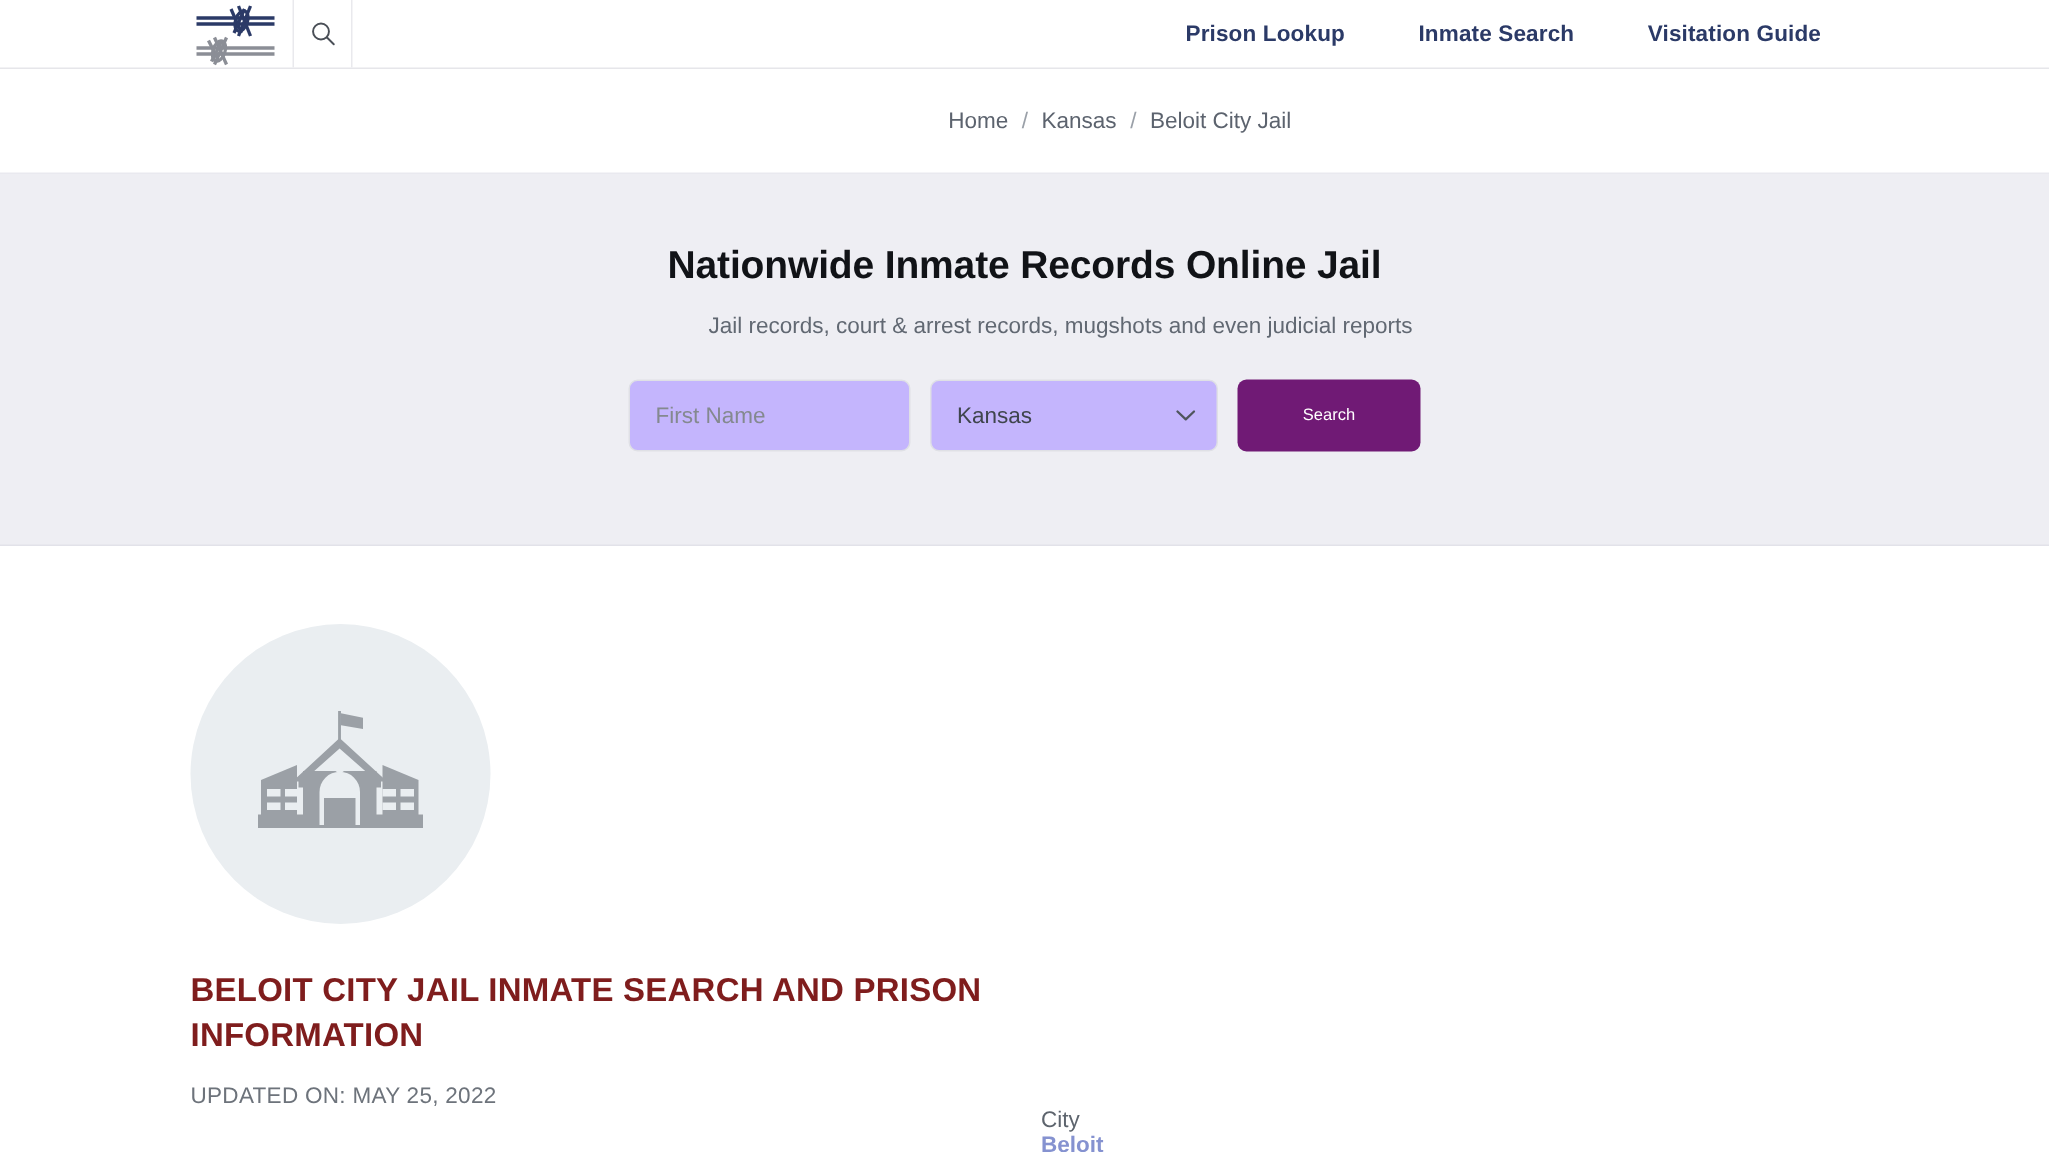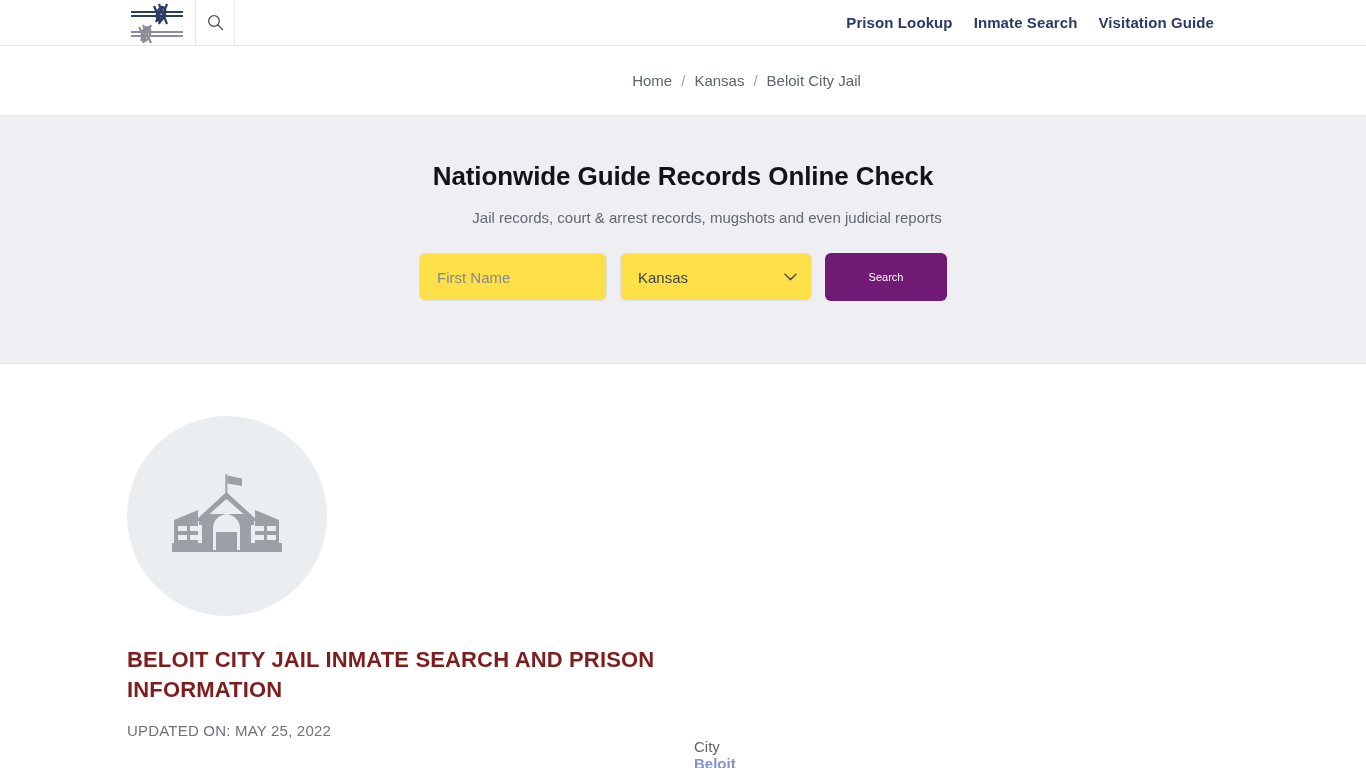--- a/index.html
+++ b/index.html
@@ -40,21 +40,21 @@
     align-items: center;
     justify-content: center;
   }
   .search-cell svg { display:block; }
   .nav {
     flex: 1;
     display: flex;
     align-items: center;
     justify-content: flex-end;
     padding-right: 152px;
-    gap: 21px;
+    gap: 49px;
   }
   .nav-link {
     color: #2b3a67;
     font-size: 15px;
     font-weight: bold;
     text-decoration: none;
     letter-spacing: 0.1px;
     white-space: nowrap;
   }
 
@@ -106,21 +106,21 @@
     margin-top: 27px;
     display: flex;
     justify-content: center;
     align-items: center;
     gap: 13px;
   }
   .fld {
     height: 48px;
     border: 1px solid #dfe0e5;
     border-radius: 6px;
-    background: #fde047;
+    background: #c4b5fd;
     font-size: 15px;
     color: #3f454d;
     padding: 0 17px;
     font-family: "Liberation Sans", sans-serif;
     outline: none;
   }
   .fld::placeholder { color: #84898f; }
   #first-name, #last-name { width: 188px; }
   .select-wrap { position: relative; }
   select.fld {
@@ -242,21 +242,21 @@
 
 <div class="breadcrumb-bar">
   <a href="#" class="crumb">Home</a>
   <span class="crumb-sep">/</span>
   <a href="#" class="crumb">Kansas</a>
   <span class="crumb-sep">/</span>
   <span class="crumb current">Beloit City Jail</span>
 </div>
 
 <section class="hero">
-  <h1 class="hero-title">Nationwide Guide Records Online Check</h1>
+  <h1 class="hero-title">Nationwide Inmate Records Online Jail</h1>
   <p class="hero-sub">Jail records, court &amp; arrest records, mugshots and even judicial reports</p>
 
   <div class="hero-form">
     <input id="first-name" class="fld" type="text" placeholder="First Name" style="">
 
 
     <span class="select-wrap">
       <select class="fld"><option value="Kansas">Kansas</option></select>
       <svg class="chev" width="13" height="8" viewBox="0 0 13 8">
         <path d="M1 1.3 L6.5 6.6 L12 1.3" fill="none" stroke="#4f555d" stroke-width="1.5" stroke-linecap="round" stroke-linejoin="round"></path>

